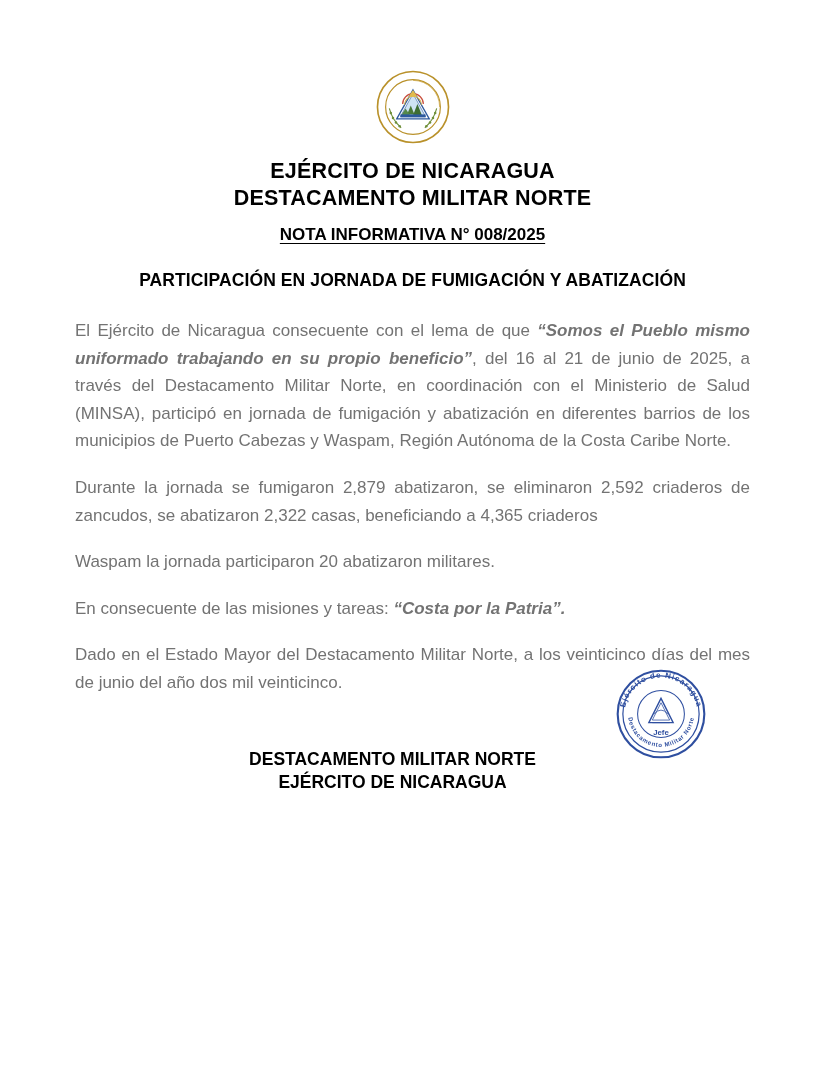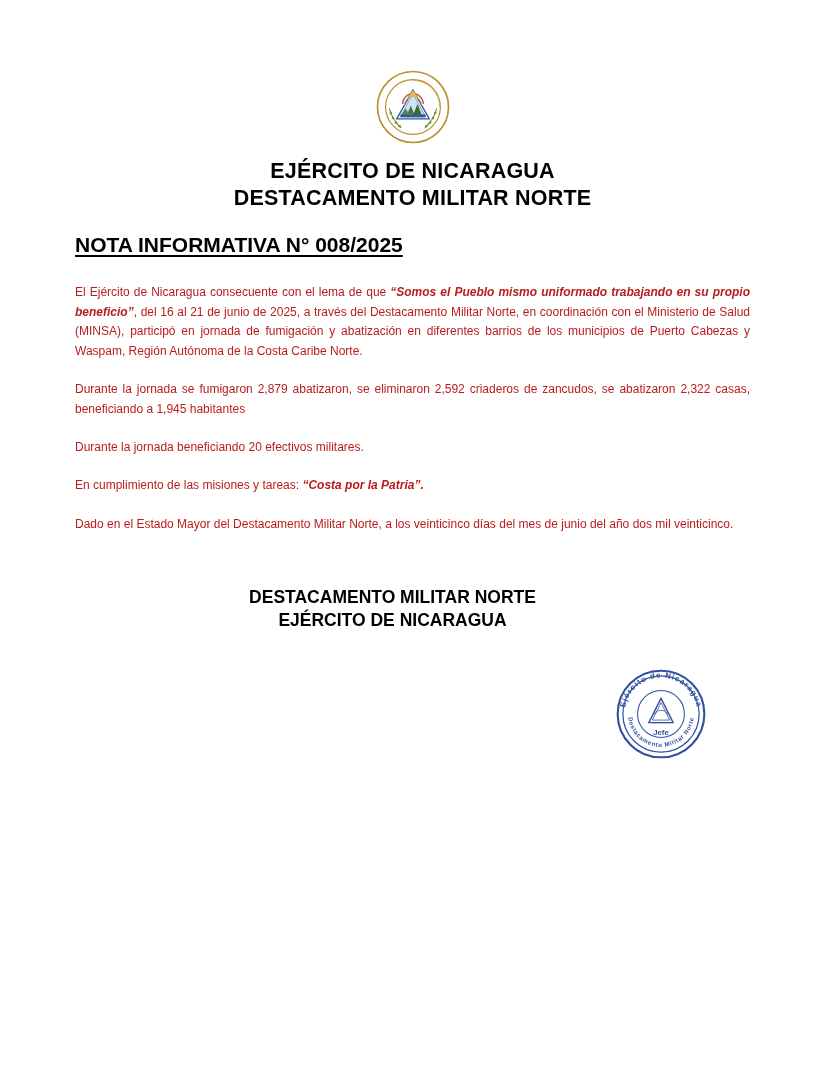--- a/index.html
+++ b/index.html
@@ -42,47 +42,47 @@
     text-align: center;
     font-weight: bold;
     font-size: 21.5px;
     line-height: 1.24;
     letter-spacing: 0.2px;
     color: #000;
   }
   .title-line { display: block; }
 
   .nota-line {
-    text-align: left;
-    font-weight: bold;
-    font-size: 21px;
-    margin-top: 22px;
+    text-align: center;
+    font-weight: bold;
+    font-size: 17px;
+    margin-top: 14px;
     color: #000;
   }
   .nota-line span.u {
     text-decoration: underline;
     text-underline-offset: 3px;
   }
 
   .subject-line {
     text-align: center;
     font-weight: bold;
     font-size: 17.5px;
     margin-top: 25px;
     color: #000;
     letter-spacing: 0.1px;
   }
 
   
   .body-text {
     margin-top: 26px;
-    font-size: 12px;
+    font-size: 17px;
     line-height: 1.62;
     text-align: justify;
-    color: #b91c1c;
+    color: #737373;
   }
   .para { margin: 0 0 19px 0; text-align: justify; }
   .para:last-child { margin-bottom: 16px; }
   b, .b { font-weight: normal; }
   .bi { font-weight: bold; font-style: italic; }
 
   
   .signature {
     margin-top: 52px;
     text-align: center;
@@ -150,37 +150,38 @@
 
   <div class="title-block">
     <span class="title-line">EJÉRCITO DE NICARAGUA</span>
     <span class="title-line">DESTACAMENTO MILITAR NORTE</span>
   </div>
 
   <div class="nota-line">
     <span class="u">NOTA INFORMATIVA N° 008/2025</span>
   </div>
 
+  <div class="subject-line">PARTICIPACIÓN EN JORNADA DE FUMIGACIÓN Y ABATIZACIÓN</div>
 
   <div class="body-text">
 
     <p class="para">
       <span>El Ejército de Nicaragua consecuente con el lema de que </span><span class="bi">“Somos el Pueblo mismo uniformado trabajando en su propio beneficio”</span><span>, del 16 al 21 de junio de 2025, a través del Destacamento Militar Norte, en coordinación con el Ministerio de Salud (MINSA), participó en jornada de fumigación y abatización en diferentes barrios de los municipios de Puerto Cabezas y Waspam, Región Autónoma de la Costa Caribe Norte.</span>
     </p>
 
     <p class="para">
-      <span>Durante la jornada se fumigaron </span><span class="b">2,879</span><span> abatizaron, se eliminaron </span><span class="b">2,592</span><span> criaderos de zancudos, se abatizaron </span><span class="b">2,322</span><span> casas, beneficiando a </span><span class="b">1,945</span><span> habitantes</span>
-    </p>
-
-    <p class="para">
-      <span>Durante la jornada beneficiando </span><span class="b">20</span><span> efectivos militares.</span>
-    </p>
-
-    <p class="para">
-      <span>En cumplimiento de las misiones y tareas: </span><span class="bi">“Costa por la Patria”.</span>
+      <span>Durante la jornada se fumigaron </span><span class="b">2,879</span><span> abatizaron, se eliminaron </span><span class="b">2,592</span><span> criaderos de zancudos, se abatizaron </span><span class="b">2,322</span><span> casas, beneficiando a </span><span class="b">4,365</span><span> criaderos</span>
+    </p>
+
+    <p class="para">
+      <span>Waspam la jornada participaron </span><span class="b">20</span><span> abatizaron militares.</span>
+    </p>
+
+    <p class="para">
+      <span>En consecuente de las misiones y tareas: </span><span class="bi">“Costa por la Patria”.</span>
     </p>
 
 
     <p class="para">Dado en el Estado Mayor del Destacamento Militar Norte, a los veinticinco días del mes de junio del año dos mil veinticinco.</p>
   </div>
 
   <div class="signature">
     <span class="sig-line">DESTACAMENTO MILITAR NORTE</span>
     <span class="sig-line">EJÉRCITO DE NICARAGUA</span>
   </div>

